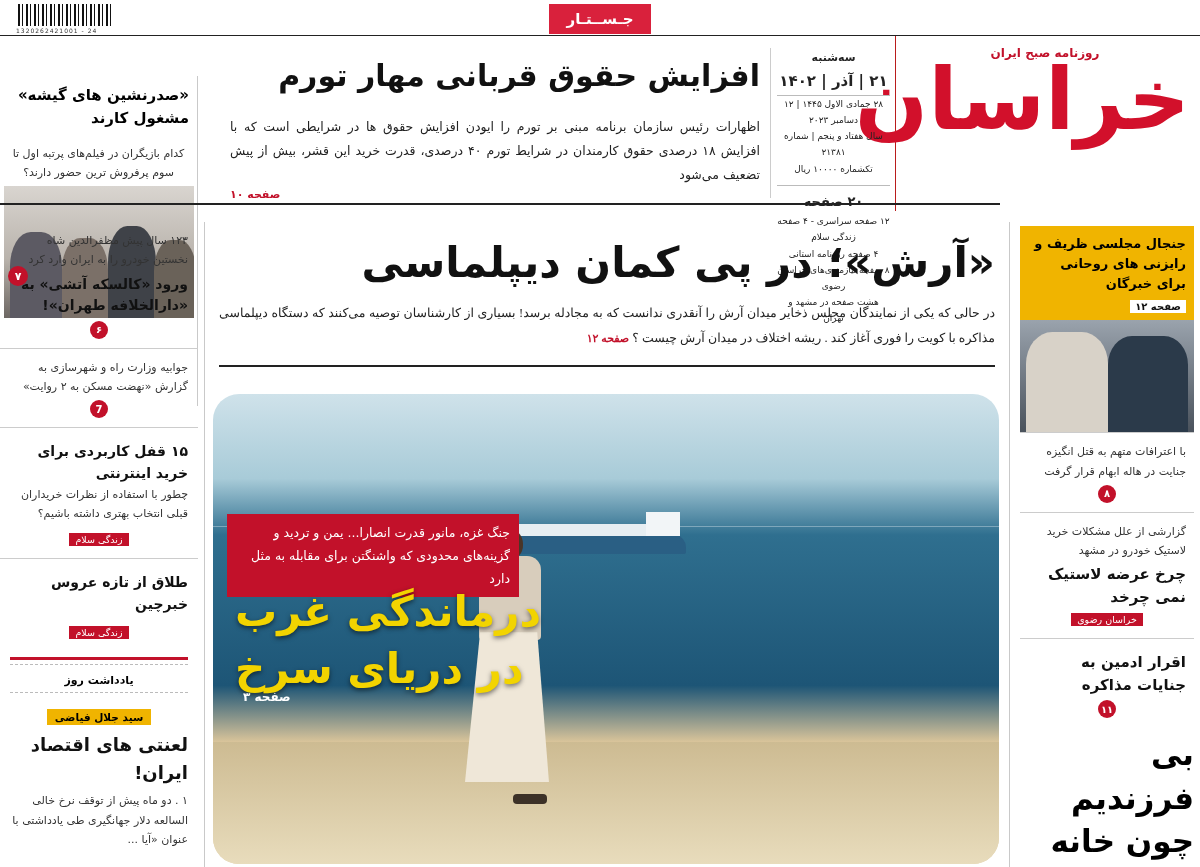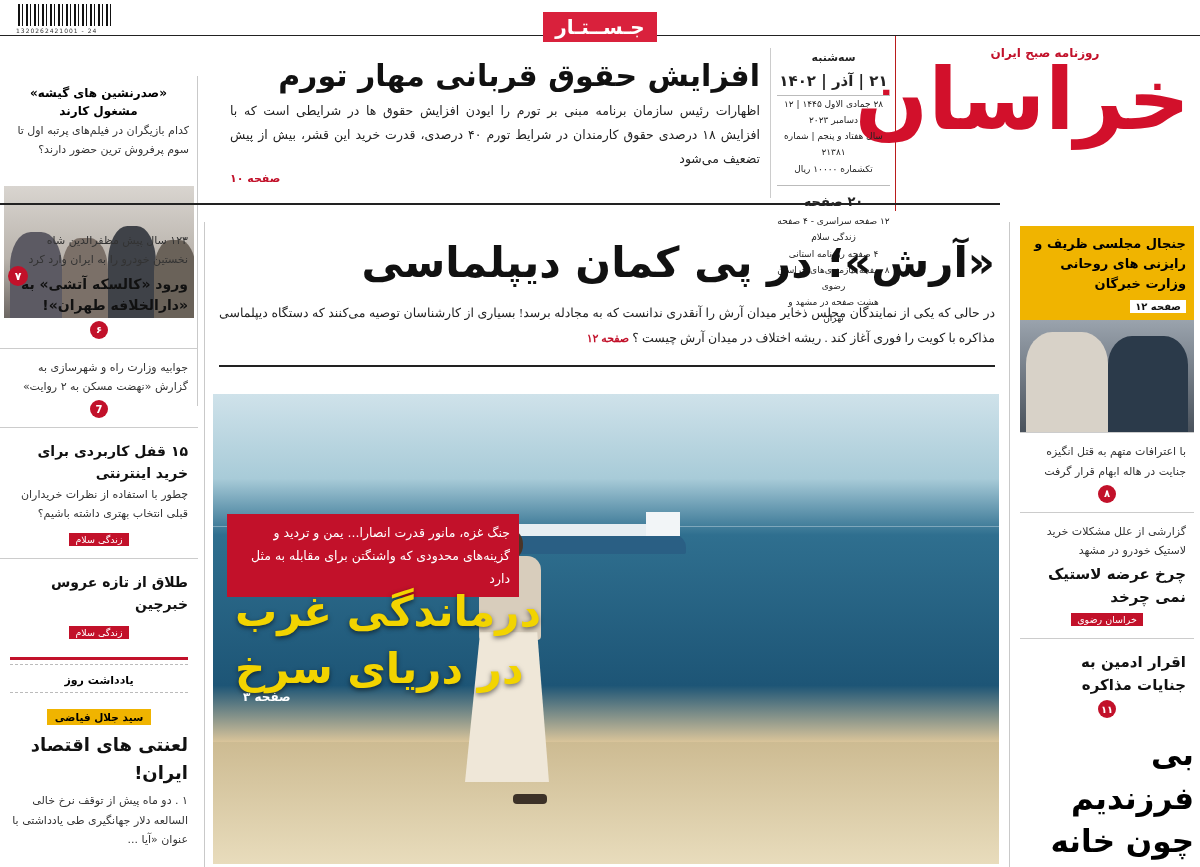--- a/index.html
+++ b/index.html
@@ -10,49 +10,49 @@
     overflow: hidden;
   }
   .page { position: relative; width: 1200px; height: 867px; background: #fff; }
 
   
   .topstrip { position: absolute; top: 0; left: 0; width: 1200px; height: 36px; border-bottom: 1px solid #222; }
   .barcode { position: absolute; top: 4px; left: 18px; width: 96px; height: 22px;
      background: repeating-linear-gradient(90deg, #111 0 2px, #fff 2px 4px, #111 4px 5px, #fff 5px 8px);
   }
   .barcode-num { position: absolute; top: 27px; left: 16px; font-size: 6px; color: #333; letter-spacing: 1px; }
-  .jostar { position: absolute; top: 12px; left: 50%; transform: translateX(-50%);
-     width: 114px; height: 30px; background: #d9213c; color: #fff; font-size: 20px; font-weight: bold;
+  .jostar { position: absolute; top: 4px; left: 50%; transform: translateX(-50%);
+     width: 102px; height: 30px; background: #d9213c; color: #fff; font-size: 15px; font-weight: bold;
      display: flex; align-items: center; justify-content: center; letter-spacing: 2px; }
 
   
   .masthead { position: absolute; top: 36px; left: 0; width: 1200px; height: 175px; }
   .mast-left-col { position: absolute; top: 0; right: 0; width: 305px; height: 175px;
       border-left: 1px solid #b91c1c; }
   .logo-wrap { position: absolute; top: 10px; right: 10px; width: 290px; text-align: center; }
   .logo-sub { font-size: 12px; color: #c2112a; font-weight: bold; margin-bottom: -4px; }
   .logo { font-size: 86px; line-height: 1; color: #d2102b; font-weight: bold;
       font-family: "DejaVu Sans", "Liberation Sans", sans-serif; letter-spacing: -2px; }
 
   .mast-info { position: absolute; top: 12px; right: 310px; width: 120px; text-align: center;
       font-size: 9px; color: #222; line-height: 1.8; border-left: 1px solid #ccc; padding-left: 6px;
       height: 150px; }
   .mast-info .day { font-size: 11px; font-weight: bold; }
   .mast-info .date { font-size: 15px; font-weight: bold; border-bottom:1px solid #bbb; }
   .mast-info .pages { font-size: 13px; font-weight: bold; margin-top: 8px; border-top:1px solid #bbb; padding-top:4px;}
 
   .lead-head { position: absolute; top: 20px; right: 440px; width: 530px; text-align: left; direction: rtl; }
   .lead-title { font-size: 30px; font-weight: bold; color: #111; line-height: 1.35; text-align: right; }
-  .lead-body { margin-top: 2px; font-size: 12.5px; line-height: 1.95; color: #222; text-align: justify; }
+  .lead-body { margin-top: 18px; font-size: 12.5px; line-height: 1.95; color: #222; text-align: justify; }
   .lead-ref { color: #c2112a; font-size: 11px; font-weight: bold; }
 
   
   .celeb-box { position: absolute; top: 40px; left: 0; width: 198px; height: 330px; border-right: 1px solid #c9c9c9; }
-  .celeb-title { padding: 8px 8px 2px 8px; font-size: 12px; font-weight: bold; text-align: center; line-height: 1.5; }
-  .celeb-sub { padding: 0 8px; font-size: 11px; line-height: 1.7; text-align: right; color: #333; }
+  .celeb-title { padding: 8px 8px 2px 8px; font-size: 15px; font-weight: bold; text-align: right; line-height: 1.5; }
+  .celeb-sub { padding: 0 8px; font-size: 11px; line-height: 1.7; text-align: center; color: #333; margin-top: 14px; }
   .celeb-photo { position: absolute; top: 110px; left: 4px; width: 190px; height: 132px;
      background: linear-gradient(180deg,#d9d5d0 0%, #b9b3ac 55%, #6d6763 100%); overflow: hidden; }
   .cp-person { position: absolute; bottom: 0; border-radius: 40% 40% 0 0; }
   .badge-num { position: absolute; width: 20px; height: 20px; border-radius: 50%;
       background: #c2112a; color: #fff; font-size: 11px; font-weight: bold;
       display: flex; align-items: center; justify-content: center; }
 
   
   .wwwbar { position: absolute; top: 205px; left: 0; width: 1000px; height: 14px;
       background: #d2102b; color: #fff; font-size: 10px; letter-spacing: 5px;
@@ -85,21 +85,21 @@
 
   
   .main-head { padding: 14px 14px 8px 14px; text-align: right; }
   .main-title { font-size: 42px; font-weight: bold; line-height: 1.3; color: #111; }
   .main-body { margin-top: 10px; font-size: 12.5px; line-height: 2.0; color: #222; text-align: justify; font-family: Liberation Serif, serif; }
   .main-ref { color: #c2112a; font-weight: bold; font-size: 11px; }
   .main-rule { height: 2px; background: #222; margin: 6px 14px 0 14px; }
 
   .photo-main { position: absolute; top: 172px; right: 10px; width: 786px; height: 470px;
      background: linear-gradient(180deg, #cfe2ea 0%, #a8cbd8 18%, #2f6f8f 30%, #1d5576 62%, #d9c49a 74%, #e4d3ad 100%);
-     overflow: hidden; }
+     overflow: hidden; border-radius: 26px; }
   .sea-horizon { position:absolute; top: 28%; left:0; width:100%; height:1px; background:#7fa7bb; }
   .ship { position: absolute; top: 25%; left: 36%; width: 190px; height: 42px; }
   .ship-hull { position: absolute; bottom: 0; width: 190px; height: 20px; background: #2a5f84; border-radius: 2px 14px 2px 2px; }
   .ship-deck { position: absolute; bottom: 18px; left: 4px; width: 150px; height: 12px; background: #e7eef2; }
   .ship-house { position: absolute; bottom: 18px; right: 6px; width: 34px; height: 24px; background: #f2f5f7; }
   .beach { position:absolute; bottom:0; left:0; width:100%; height: 26%;
       background: linear-gradient(180deg,#cdbb92,#e8dcbc); }
   .man { position: absolute; bottom: 14%; right: 57%; width: 120px; height: 270px; }
   .man-head { position:absolute; top:0; right: 28px; width: 30px; height: 32px; background:#4a3527; border-radius:50% 50% 45% 45%; }
   .man-torso { position:absolute; top: 28px; right: 10px; width: 62px; height: 84px; background:#d8cdbc; border-radius: 10px 14px 4px 4px; }
@@ -173,21 +173,21 @@
       </div>
       <div class="badge-num" style="top:190px; left:8px;">۷</div>
     </div>
   </div>
 
   <div class="hrule" style="top:203px;"></div>
 
   <div class="col-right">
 
     <div class="yellow-box">
-      <div class="yellow-title">جنجال مجلسی ظریف و رایزنی های روحانی وزارت خبرگان</div>
+      <div class="yellow-title">جنجال مجلسی ظریف و رایزنی های روحانی برای خبرگان</div>
       <div class="yellow-ref">صفحه ۱۲</div>
     </div>
 
     <div class="photo-duo">
       <div class="duo-person" style="right:6px;width:80px;height:96px;background:#2b3a4a;border-radius:30% 30% 0 0;"></div>
       <div class="duo-person" style="left:6px;width:82px;height:100px;background:#d8d2c8;border-radius:32% 32% 0 0;"></div>
     </div>
 
     <div class="ritem">
       <div class="kick">با اعترافات متهم به قتل انگیزه جنایت در هاله ابهام قرار گرفت</div>

